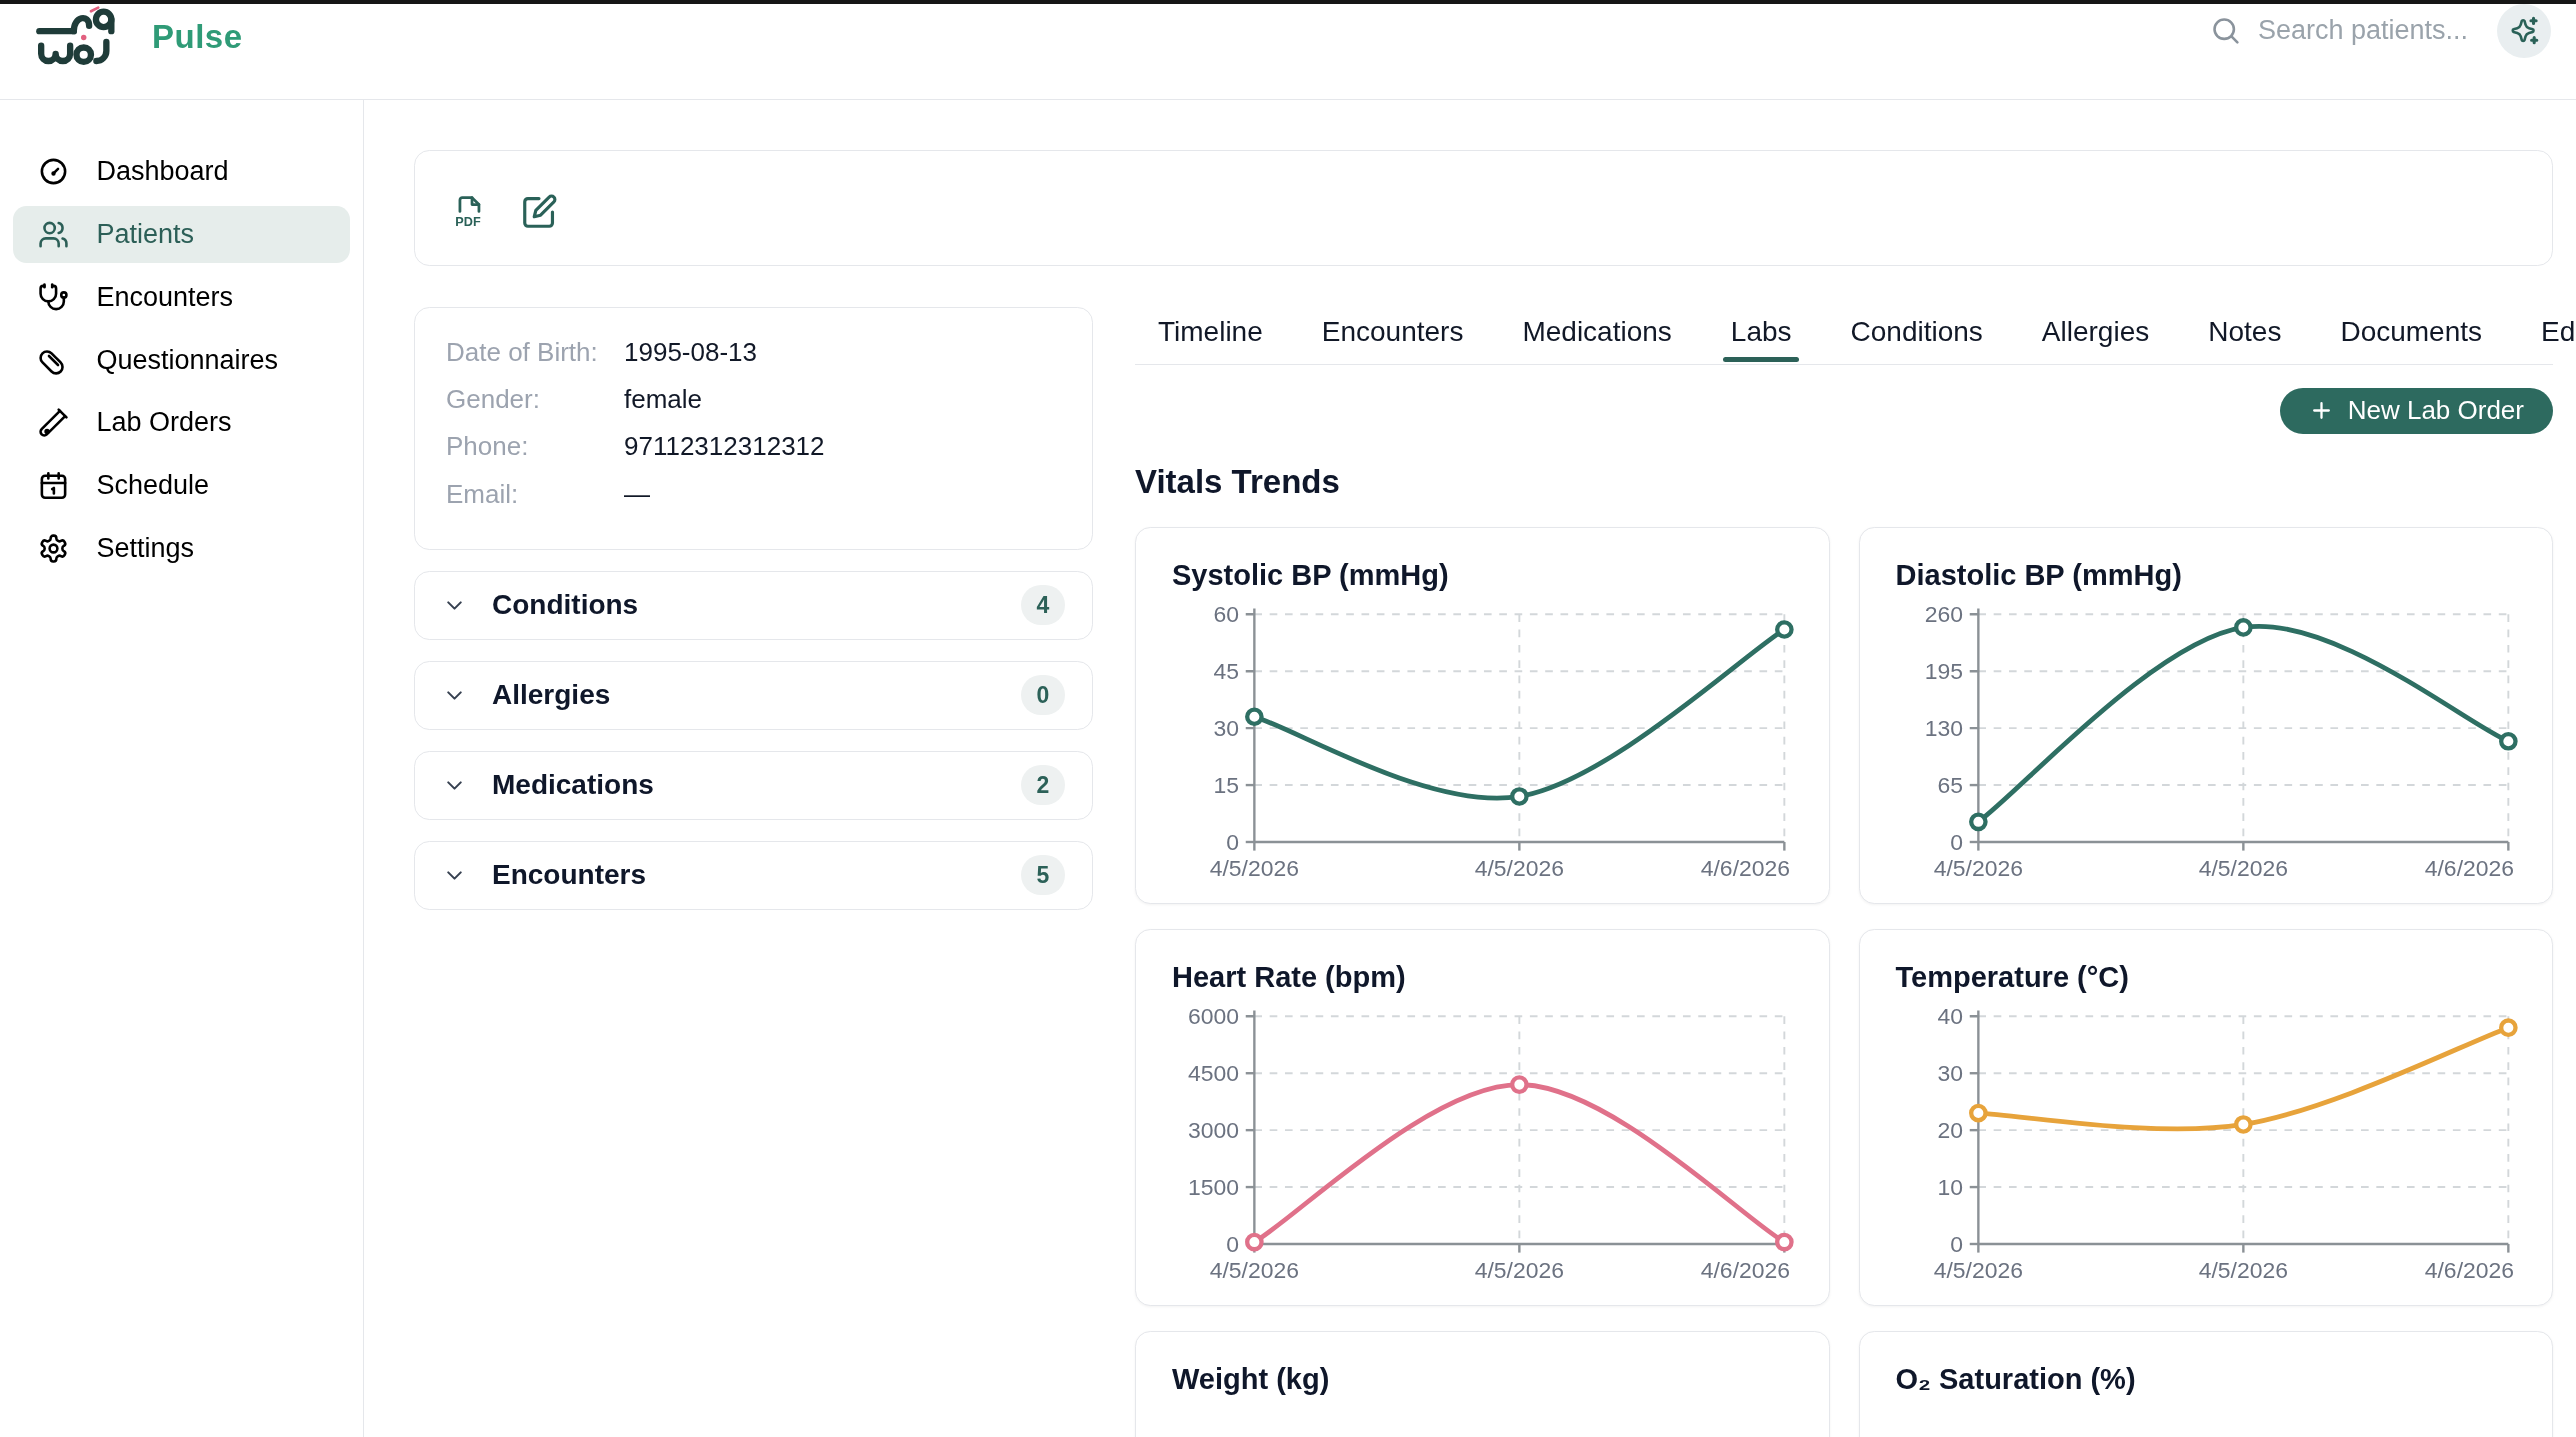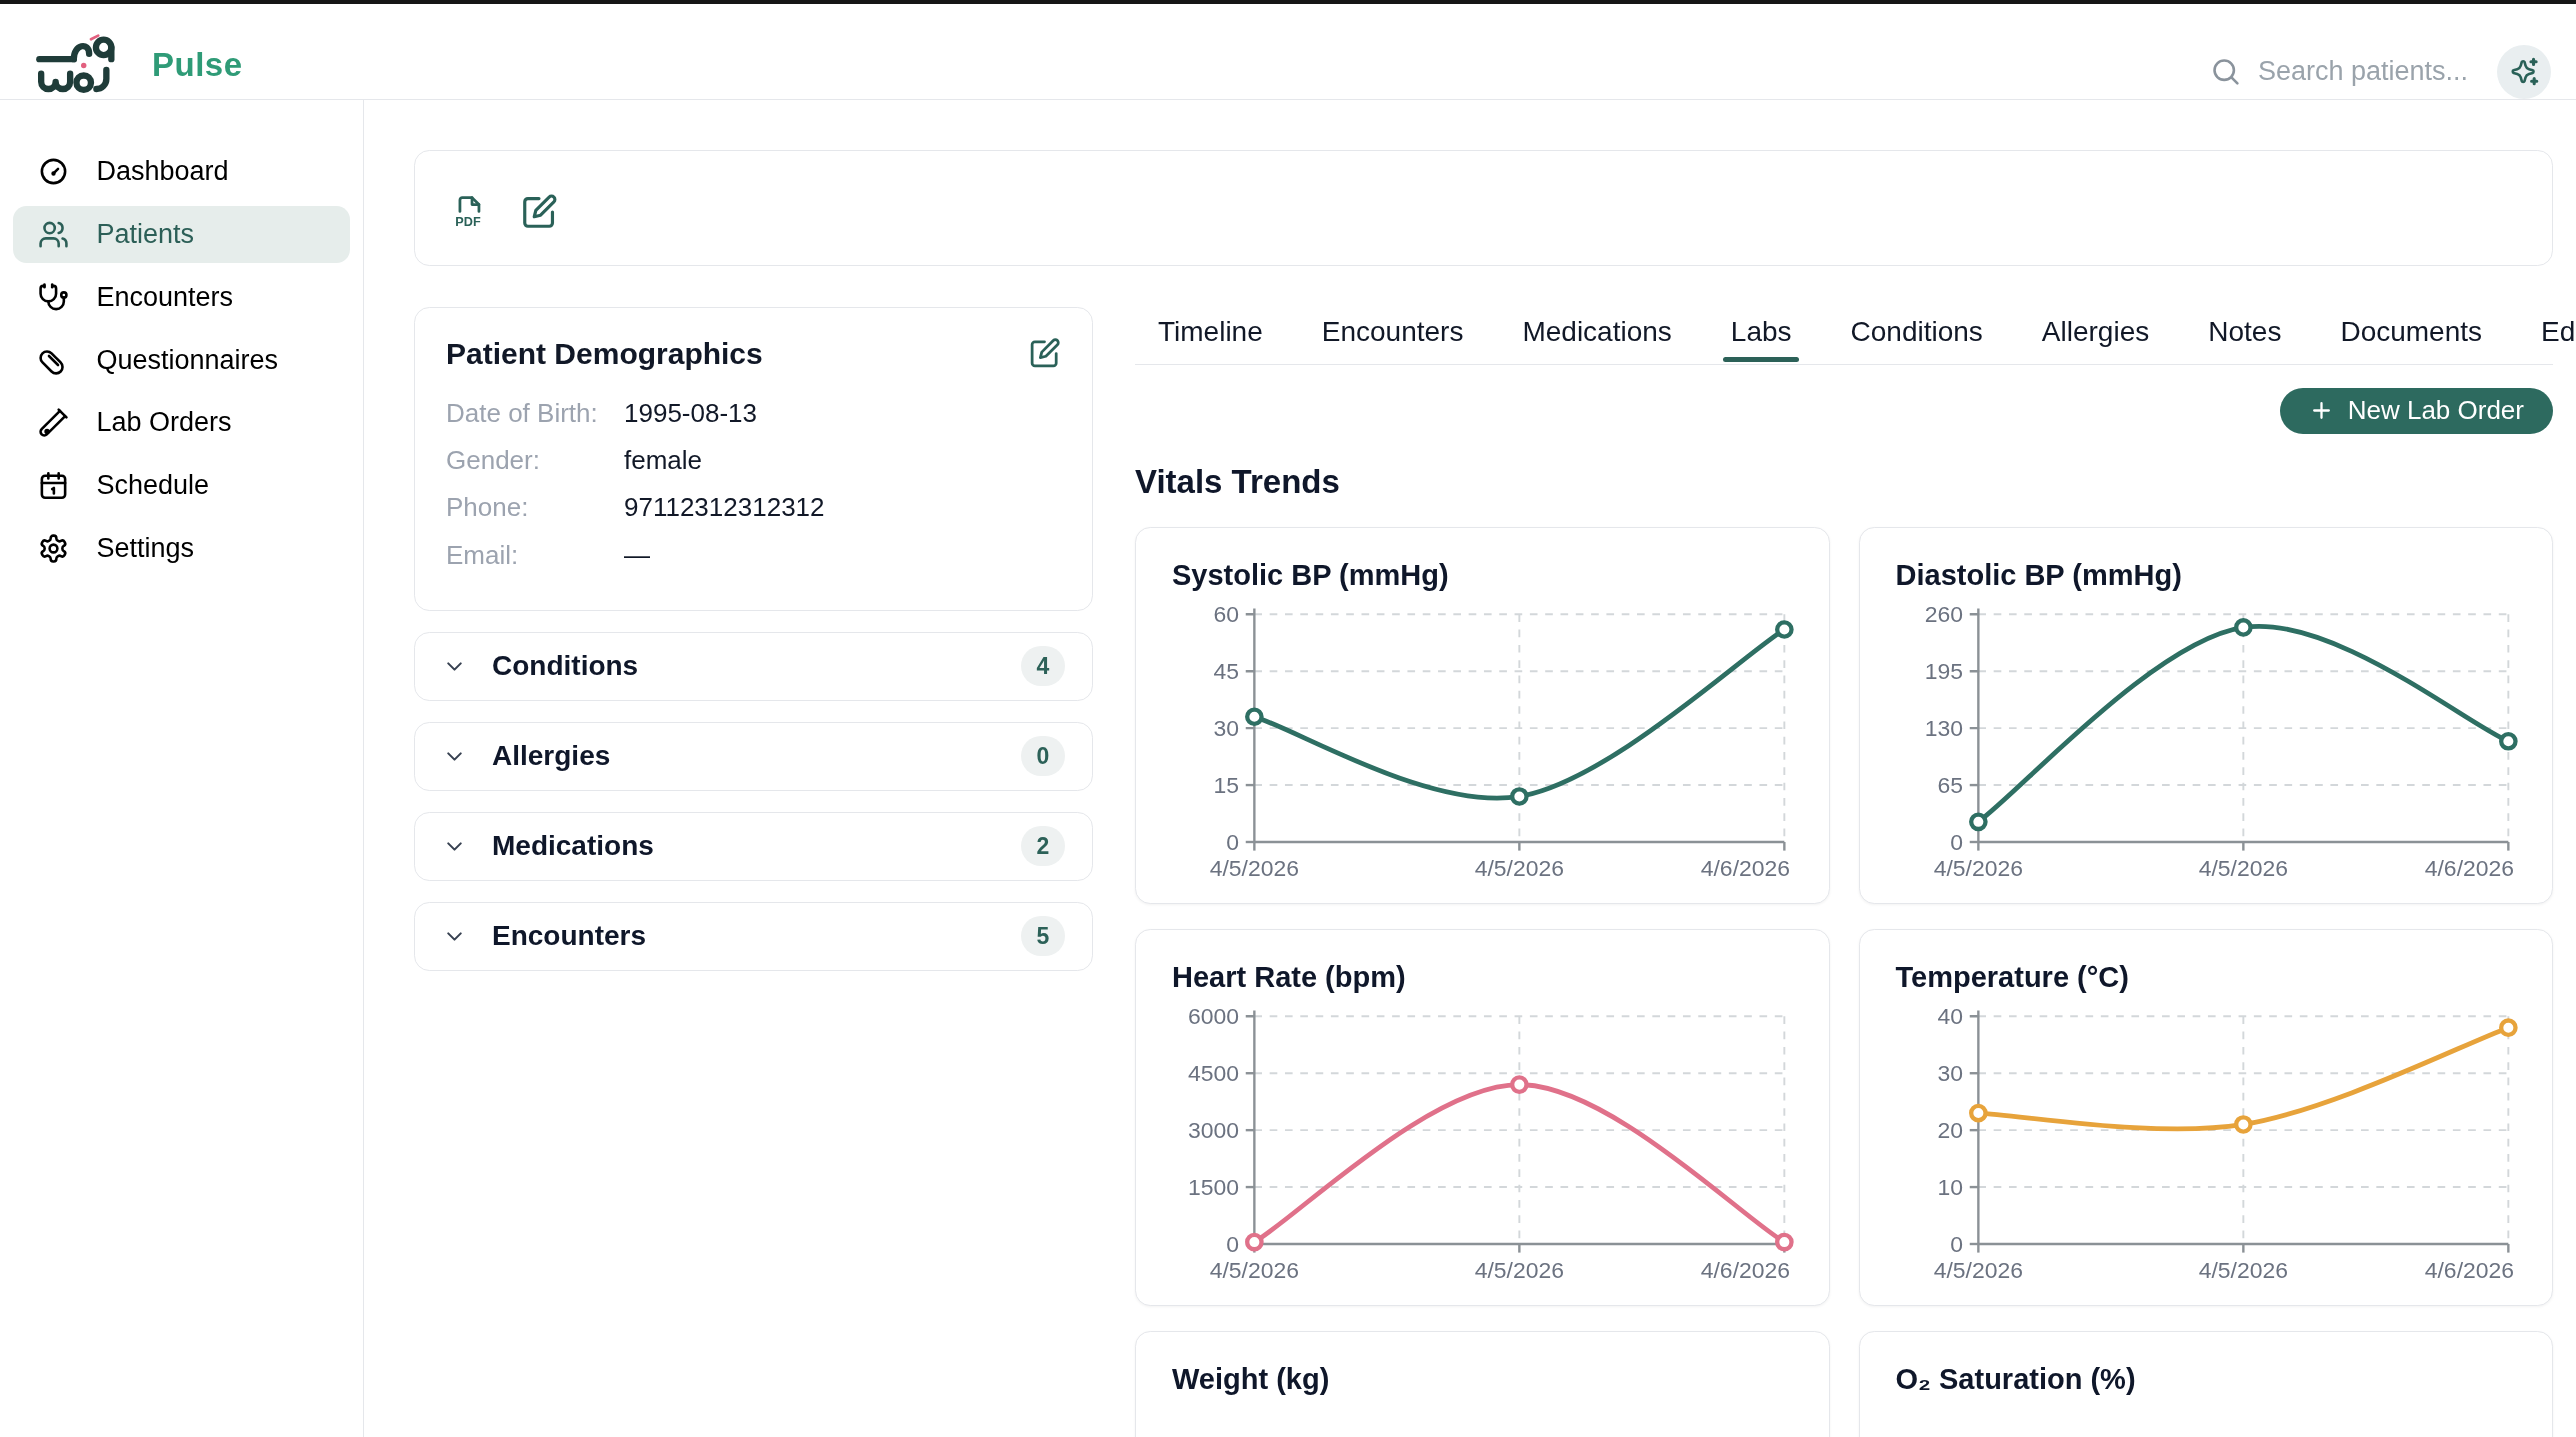--- a/index.html
+++ b/index.html
@@ -3,21 +3,21 @@
 <meta charset="utf-8">
 <style>
   *{box-sizing:border-box;}
   html,body{margin:0;padding:0;}
   body{
     width:2576px;height:1437px;overflow:hidden;background:#fff;color:#111827;
     font-family:"Liberation Sans","DejaVu Sans",sans-serif;position:relative;
   }
   .window-edge{height:3.8px;background:#161616;}
   
-  .topbar{height:96px;display:flex;align-items:flex-end;justify-content:space-between;
+  .topbar{height:96px;display:flex;align-items:flex-start;justify-content:space-between;
     padding:0 25px 0 33px;border-bottom:1px solid #e5e7eb;background:#fff;}
   .brand{display:flex;align-items:center;gap:23px;}
   .brand-logo{width:96px;height:67px;}
   .brand-name{font-size:33px;font-weight:700;color:#2f9b77;letter-spacing:0.5px;}
   .topbar-right{display:flex;align-items:center;gap:29px;}
   .search{display:flex;align-items:center;gap:17px;cursor:text;}
   .search .icon svg{width:31px;height:31px;color:#8a939c;display:block;}
   .search-ph{font-size:27px;color:#9aa3ab;}
   .ai-btn{width:54px;height:54px;border-radius:50%;background:#e9eef0;border:none;cursor:pointer;
     display:flex;align-items:center;justify-content:center;color:#2a6158;}
@@ -213,31 +213,20 @@
                 <path d="M18.4 2.6a2.12 2.12 0 0 1 3 3L13 14l-4 1 1-4Z"></path>
               </svg>
           </span>
         </button>
       </div>
     </section>
 
     <div class="content-row">
       <aside class="left-col">
         <section class="card demo-card">
-          <div class="demo-title-row">
-            <h2 class="demo-title">Patient Demographics</h2>
-            <button class="icon-btn demo-edit">
-              <span>
-                <svg viewBox="0 0 24 24" fill="none" stroke="currentColor" stroke-width="2" stroke-linecap="round" stroke-linejoin="round">
-                    <path d="M12 3.5H5a2 2 0 0 0-2 2V19a2 2 0 0 0 2 2h13.5a2 2 0 0 0 2-2v-7"></path>
-                    <path d="M18.4 2.6a2.12 2.12 0 0 1 3 3L13 14l-4 1 1-4Z"></path>
-                  </svg>
-              </span>
-            </button>
-          </div>
           <div id="demoRows">
               <div class="demo-row">
                 <span class="demo-label">Date of Birth:</span>
                 <span class="demo-value">1995-08-13</span>
               </div>
               <div class="demo-row">
                 <span class="demo-label">Gender:</span>
                 <span class="demo-value">female</span>
               </div>
               <div class="demo-row">

